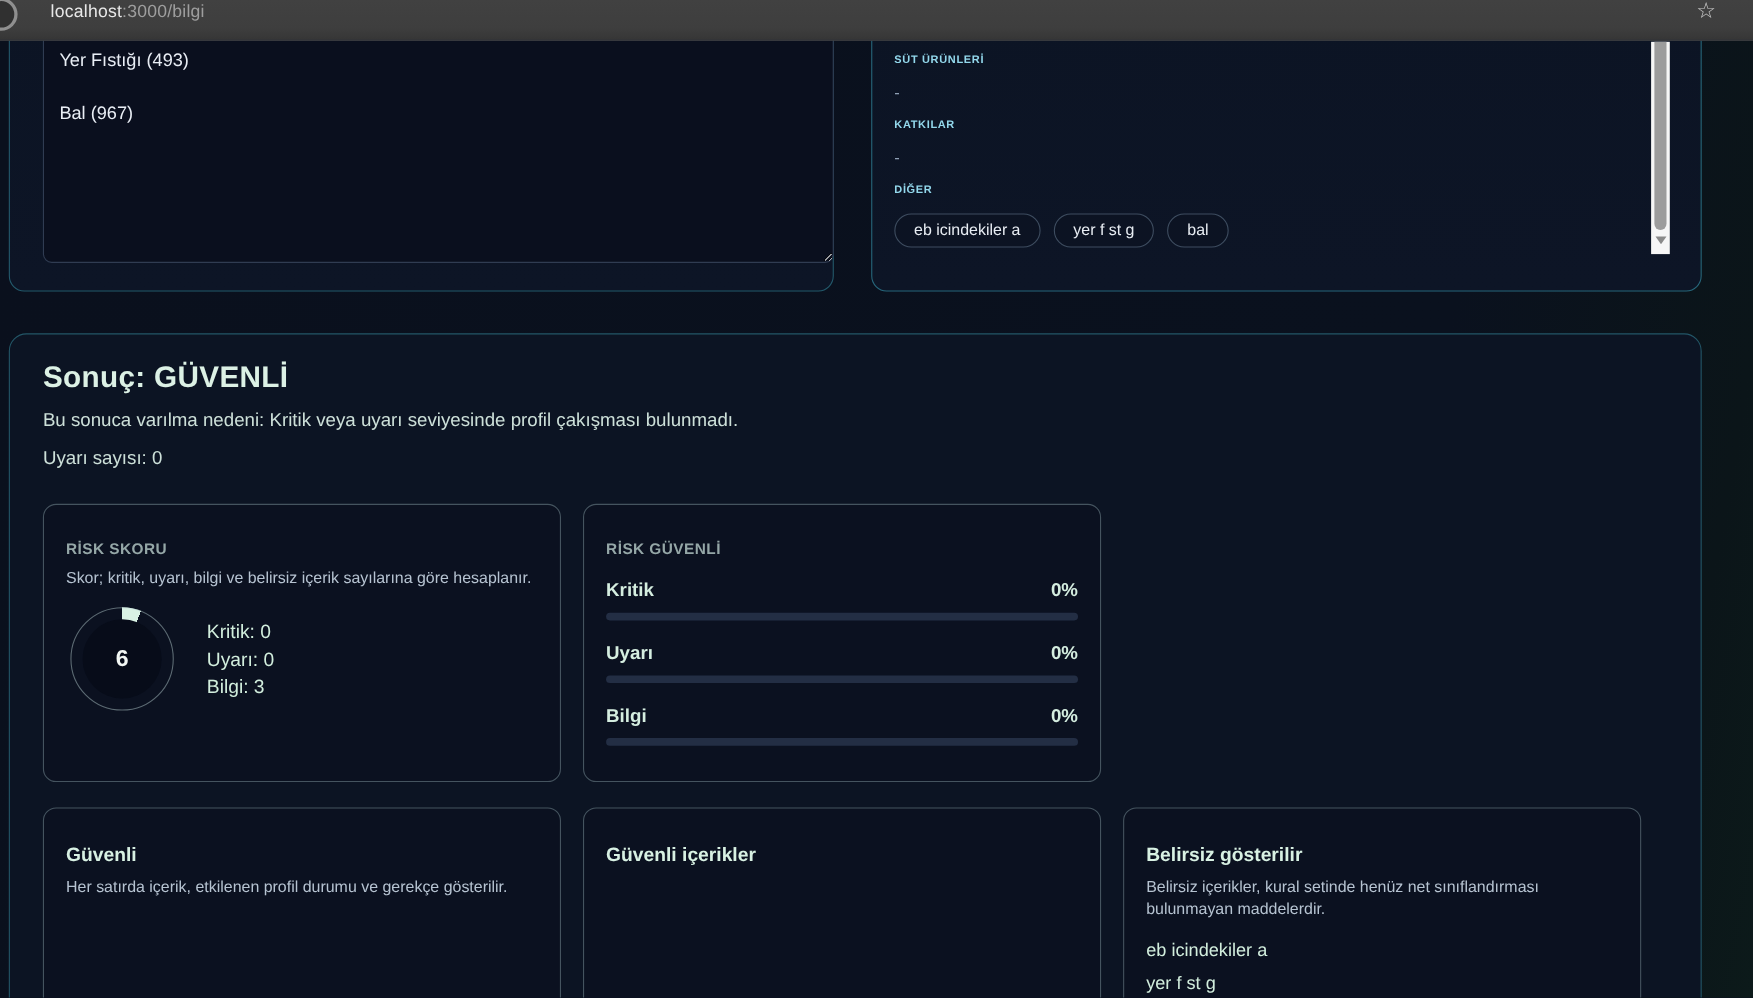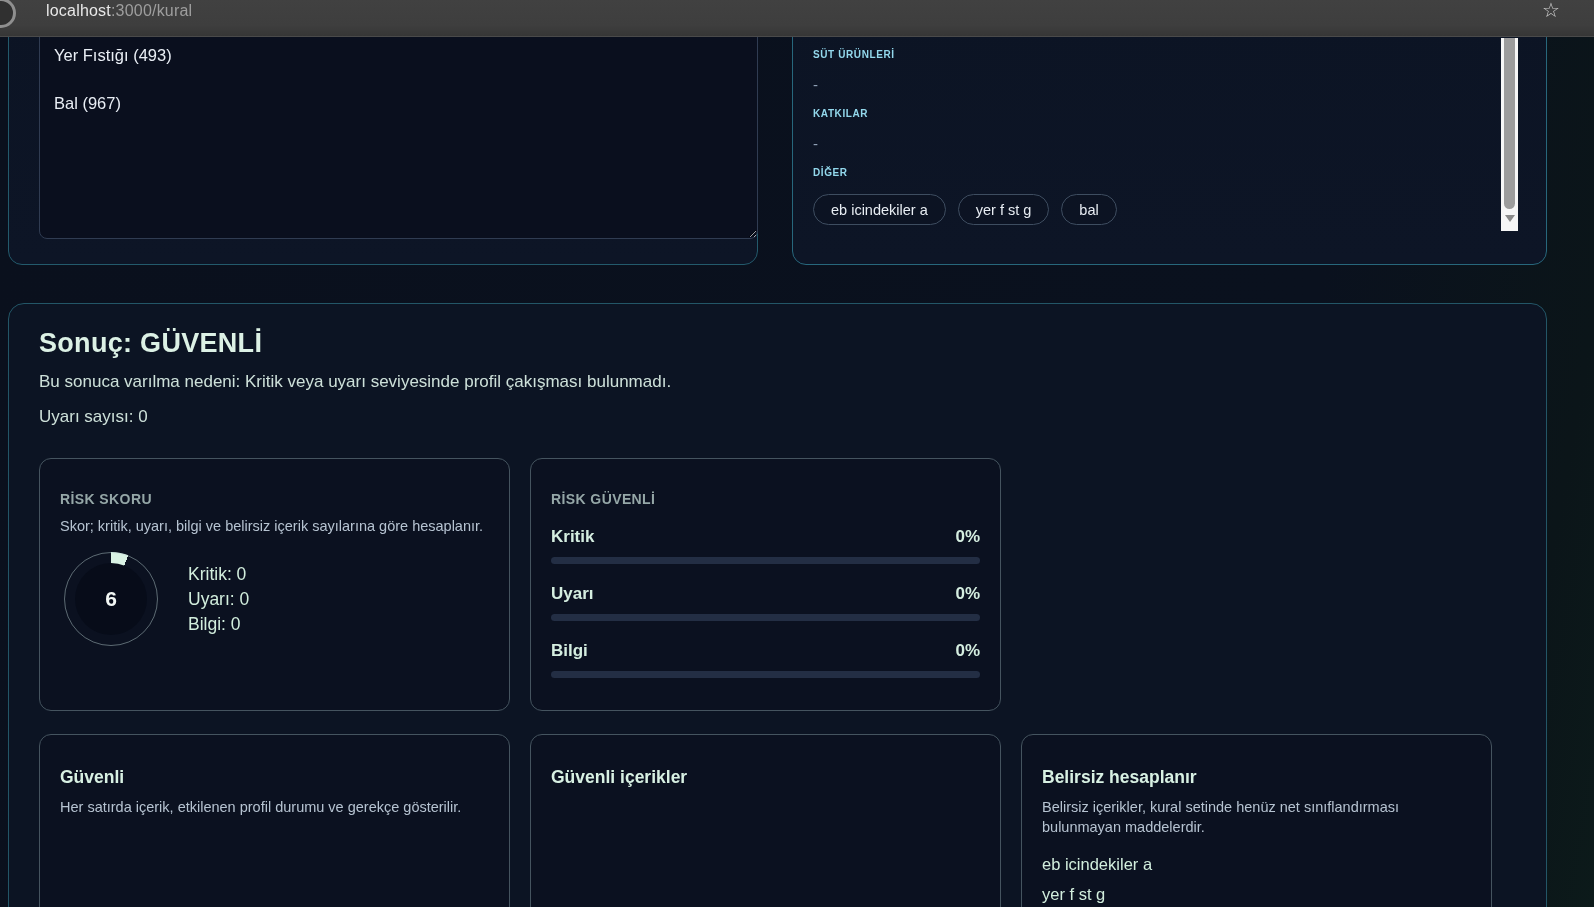--- a/index.html
+++ b/index.html
@@ -142,21 +142,21 @@
   .card-title { font-size:17.5px; font-weight:700; color:#d8f1e3; }
   .plain-list { list-style:none; margin-top:12px; }
   .plain-list li { font-size:16.5px; color:#d2eedd; line-height:30px; }
 </style>
 </head>
 <body>
 
 <header class="browser-bar">
   <div class="site-circle"></div>
   <div class="url-text">
-    <span class="url-host">localhost</span><span class="url-path">:3000/kural</span>
+    <span class="url-host">localhost</span><span class="url-path">:3000/bilgi</span>
   </div>
   <span class="star-icon">☆</span>
 </header>
 
 <main class="page">
 
   <section class="panel input-panel">
     <textarea class="ingredients-textarea" style="">Yer Fıstığı (493)
 
 Bal (967)</textarea>
@@ -196,21 +196,21 @@
         <p class="card-desc">Skor; kritik, uyarı, bilgi ve belirsiz içerik sayılarına göre hesaplanır.</p>
         <div class="gauge-row">
           <div class="gauge">
             <div class="gauge-ring" id="gauge-ring" style="--deg: 21.599999999999998deg;"></div>
             <div class="gauge-outline"></div>
             <div class="gauge-center">6</div>
           </div>
           <ul class="stats-list" id="stats-list">
               <li>Kritik: 0</li>
               <li>Uyarı: 0</li>
-              <li>Bilgi: 0</li>
+              <li>Bilgi: 3</li>
             </ul>
         </div>
       </div>
 
       <div class="card">
         <div class="card-kicker">RİSK GÜVENLİ</div>
         <div id="dist-rows">
             <div class="dist-row">
               <div class="dist-head">
                 <span>Kritik</span>
@@ -248,21 +248,21 @@
       <div class="card">
         <h4 class="card-title">Güvenli</h4>
         <p class="card-desc">Her satırda içerik, etkilenen profil durumu ve gerekçe gösterilir.</p>
       </div>
 
       <div class="card">
         <h4 class="card-title">Güvenli içerikler</h4>
       </div>
 
       <div class="card">
-        <h4 class="card-title">Belirsiz hesaplanır</h4>
+        <h4 class="card-title">Belirsiz gösterilir</h4>
         <p class="card-desc">Belirsiz içerikler, kural setinde henüz net sınıflandırması bulunmayan maddelerdir.</p>
         <ul class="plain-list" id="uncertain-list">
             <li>eb icindekiler a</li>
             <li>yer f st g</li>
             <li>bal</li>
           </ul>
       </div>
     </div>
   </section>
 </main>

